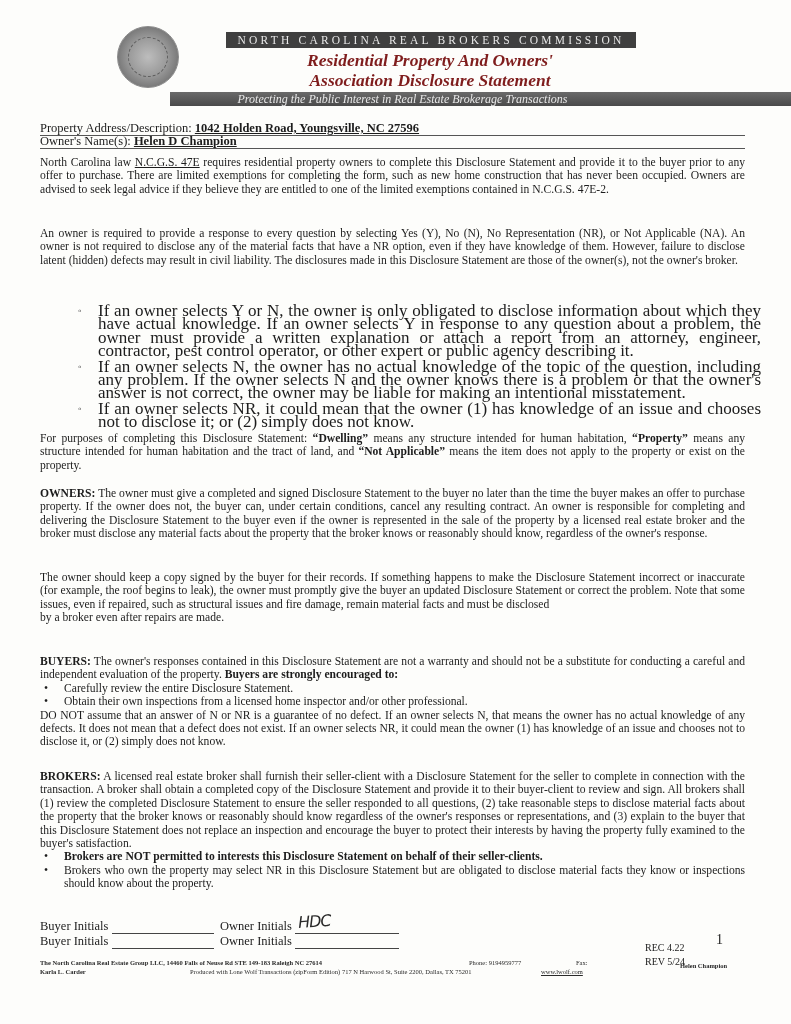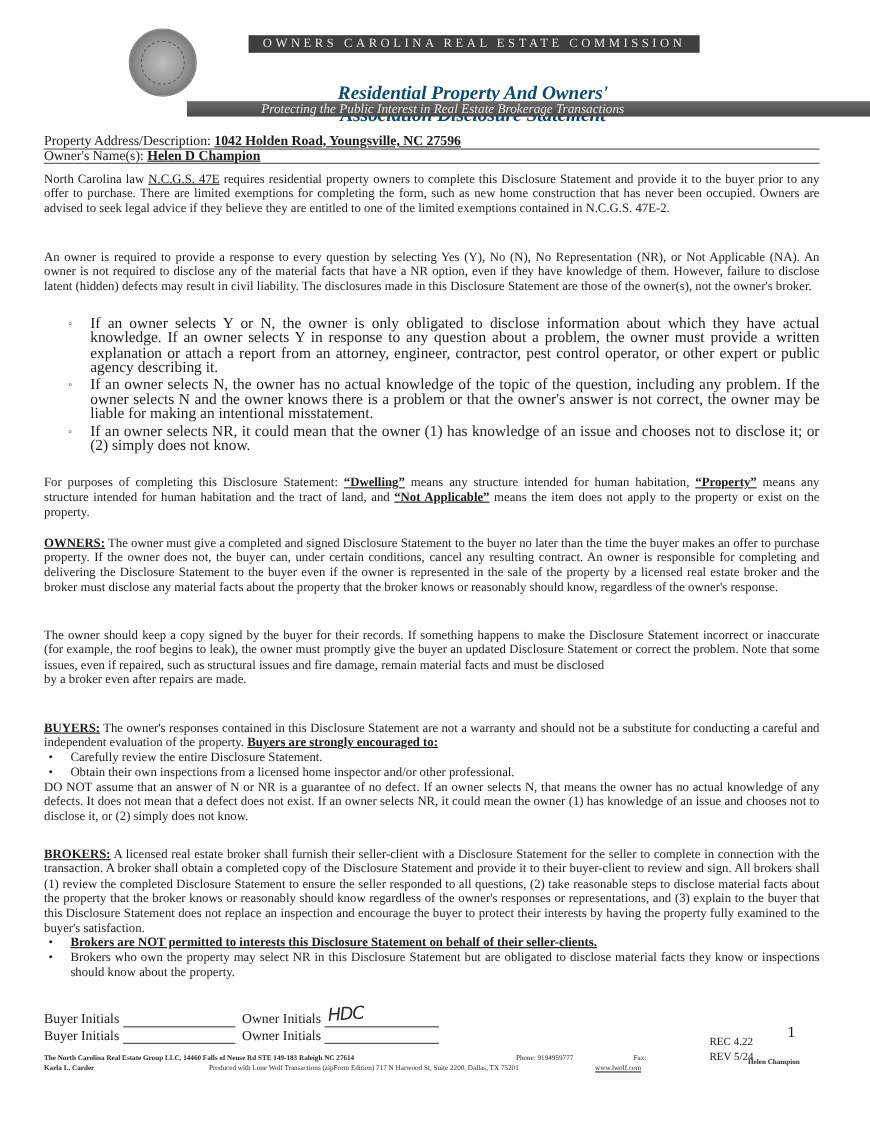--- a/index.html
+++ b/index.html
@@ -16,64 +16,64 @@
   .seal::after {
     content: ""; position: absolute; left: 10px; top: 10px; width: 38px; height: 38px; border-radius: 50%;
     border: 1px dashed #5e5e5e;
   }
   .commission-bar {
     position: absolute; left: 226px; top: 32px; width: 410px; height: 16px; background: #3f3f3f;
     color: #e8e8e8; font-size: 11.5px; letter-spacing: 3.2px; text-align: center; line-height: 16px;
   }
   .title1, .title2 {
     position: absolute; left: 200px; width: 460px; text-align: center; font-weight: bold; font-style: italic;
-    font-size: 17.5px; color: #0c4a6e; margin-top: 24px;
+    font-size: 17.5px; color: #7f1d1d;
   }
   .title1 { top: 50px; }
   .title2 { top: 70px; }
   .tagline-bar {
     position: absolute; left: 170px; top: 92px; width: 625px; height: 14px;
     background: linear-gradient(to bottom, #6a6a6a, #4a4a4a);
     color: #e9e9e9; font-style: italic; font-size: 12px; line-height: 14px; text-align: center;
   }
   .tagline-bar span { display: inline-block; margin-left: -160px; }
   .field-row {
     position: absolute; left: 40px; width: 705px; font-size: 12.5px; border-bottom: 1px solid #555; height: 14px; line-height: 14px;
   }
   .field-row .val { font-weight: bold; text-decoration: underline; }
   .para {
     position: absolute; left: 40px; width: 705px; font-size: 11.6px; line-height: 13.4px; text-align: justify;
   }
-  .para b { font-weight: bold; text-decoration: underline; }
+  .para b { font-weight: bold; }
   .para u { text-decoration: underline; }
   ul.bul { margin: 0; padding: 0; list-style: none; }
   ul.bul li { position: relative; padding-left: 24px; }
   ul.bul li::before { content: "\2022"; position: absolute; left: 4px; top: 0; }
-  ul.circ { position: absolute; left: 60px; width: 685px; margin: 0; padding: 0; list-style: none; font-size: 14px; line-height: 13.4px; text-align: justify; }
+  ul.circ { position: absolute; left: 60px; width: 685px; margin: 16px; padding: 0; list-style: none; font-size: 17px; line-height: 13.4px; text-align: justify; }
   ul.circ li { position: relative; padding-left: 22px; margin-bottom: 2px; }
   ul.circ li::before { content: "\25E6"; position: absolute; left: 2px; top: 0; font-size: 10px; }
   .initials { position: absolute; font-size: 12.5px; }
   .initials .line { display: inline-block; border-bottom: 1px solid #444; height: 11px; vertical-align: bottom; }
   .sig {
     position: absolute; left: 298px; top: 912px; font-family: "DejaVu Sans", sans-serif; font-style: italic;
     font-size: 16px; color: #2a2a2a; transform: rotate(-4deg); letter-spacing: -1px;
   }
   .rev { position: absolute; left: 645px; font-size: 10px; margin-top: 16px; }
   .pagenum { position: absolute; left: 716px; top: 932px; font-size: 14px; }
   .foot { position: absolute; font-size: 6.5px; color: #2a2a2a; white-space: nowrap; }
   .foot b { font-weight: bold; }
   .foot u { text-decoration: underline; }
 </style>
 </head>
 <body>
 
 <div class="page">
 
   <div class="seal"></div>
-  <div class="commission-bar">OWNERS CAROLINA REAL ESTATE COMMISSION</div>
+  <div class="commission-bar">NORTH CAROLINA REAL BROKERS COMMISSION</div>
   <div class="title1">Residential Property And Owners'</div>
   <div class="title2">Association Disclosure Statement</div>
   <div class="tagline-bar"><span>Protecting the Public Interest in Real Estate Brokerage Transactions</span></div>
 
   <div class="field-row" style="top:121px;">
     <span>Property Address/Description:</span>
     <span class="val">1042 Holden Road, Youngsville, NC  27596</span>
   </div>
   <div class="field-row" style="top:134px;">
     <span>Owner's Name(s):</span>

